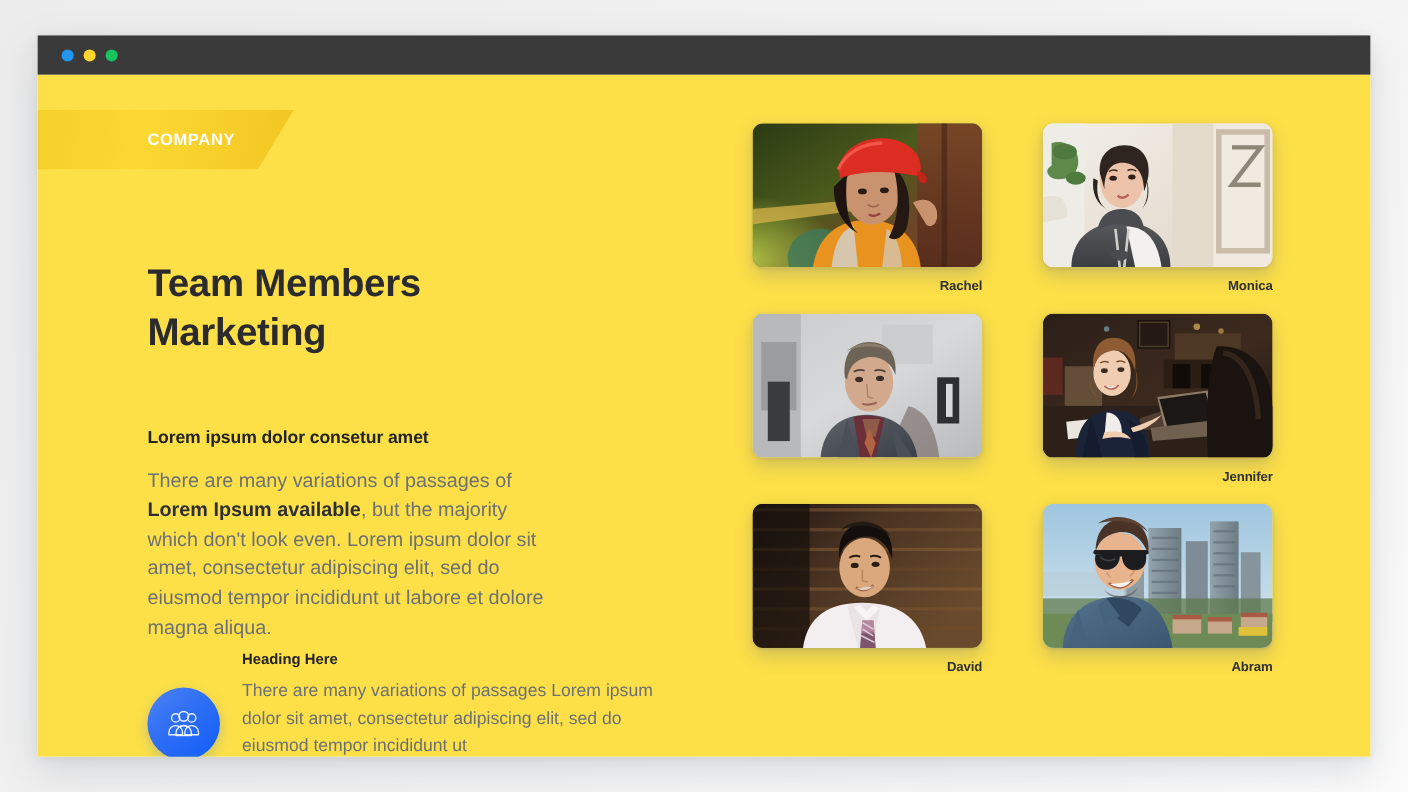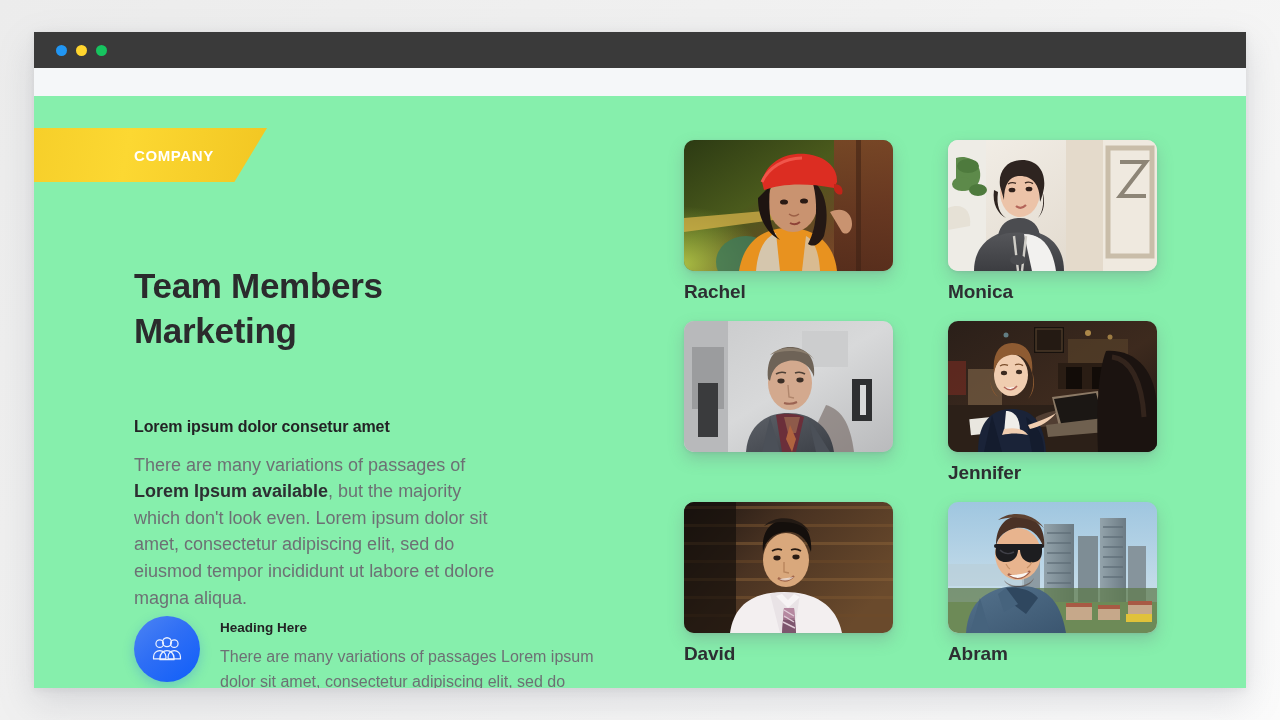--- a/index.html
+++ b/index.html
@@ -33,22 +33,21 @@
     align-items: center;
     padding-left: 22px;
     box-sizing: border-box;
   }
   .dots { display: flex; gap: 9px; }
   .dot { width: 11px; height: 11px; border-radius: 50%; }
 
   .page {
     position: relative;
     height: 620px;
-    background: #86efac;
-    margin-top: 28px;
+    background: #fde047;
   }
 
   
   .company-banner {
     position: absolute;
     left: 0;
     top: 32px;
     width: 233px;
     height: 54px;
     background: linear-gradient(100deg, #f6cf2a 0%, #fcd832 40%, #f2c622 100%);
@@ -99,21 +98,21 @@
     color: #6d7074;
   }
   .body-copy b { color: #2d2f32; font-weight: bold; }
 
   
   .feature {
     position: absolute;
     left: 0;
     top: 352px;
     display: flex;
-    align-items: flex-start;
+    align-items: flex-end;
   }
   .feature-icon {
     width: 66px;
     height: 66px;
     flex: 0 0 66px;
     border-radius: 50%;
     background: linear-gradient(140deg, #4d84f3 0%, #2e6ef5 45%, #0f5ef9 100%);
     display: flex;
     align-items: center;
     justify-content: center;
@@ -149,23 +148,23 @@
   .photo {
     width: 209px;
     height: 131px;
     border-radius: 10px;
     box-shadow: 0 7px 16px rgba(110,115,125,0.30), 0 1px 3px rgba(110,115,125,0.18);
     overflow: hidden;
     position: relative;
   }
   .photo svg { display: block; width: 100%; height: 100%; }
   .member-name {
-    text-align: left;
+    text-align: right;
     padding-top: 10px;
-    font-size: 19px;
+    font-size: 12px;
     font-weight: bold;
     color: #2d2f32;
     letter-spacing: -0.1px;
   }
 </style>
 </head>
 <body>
 
 <div class="browser-window">
 

